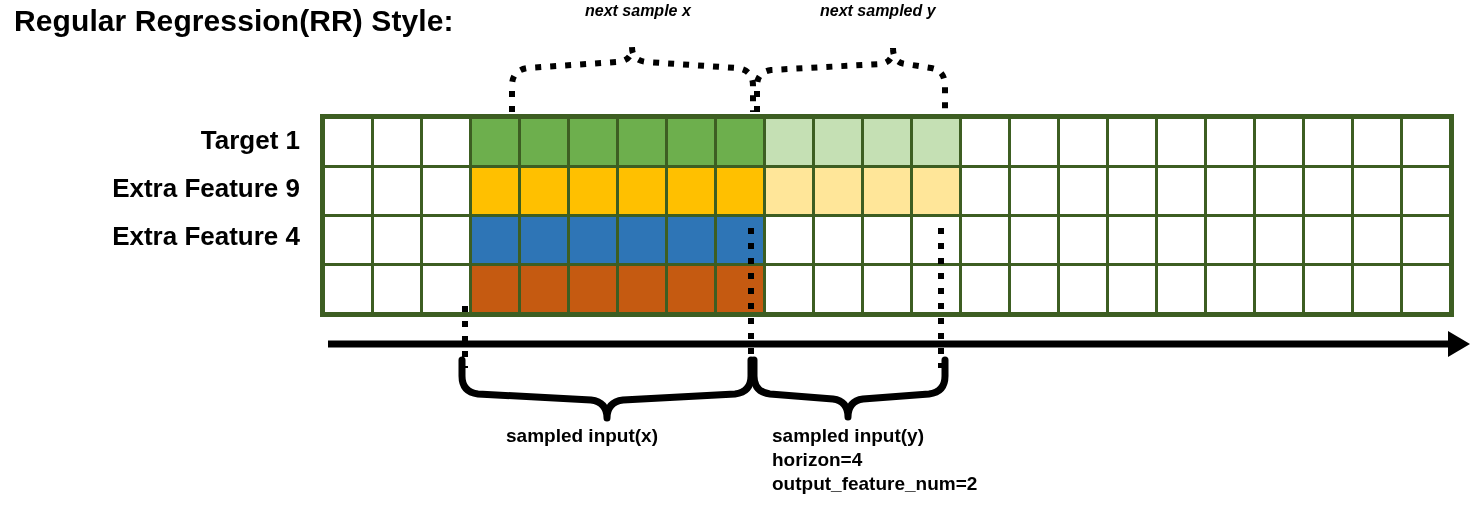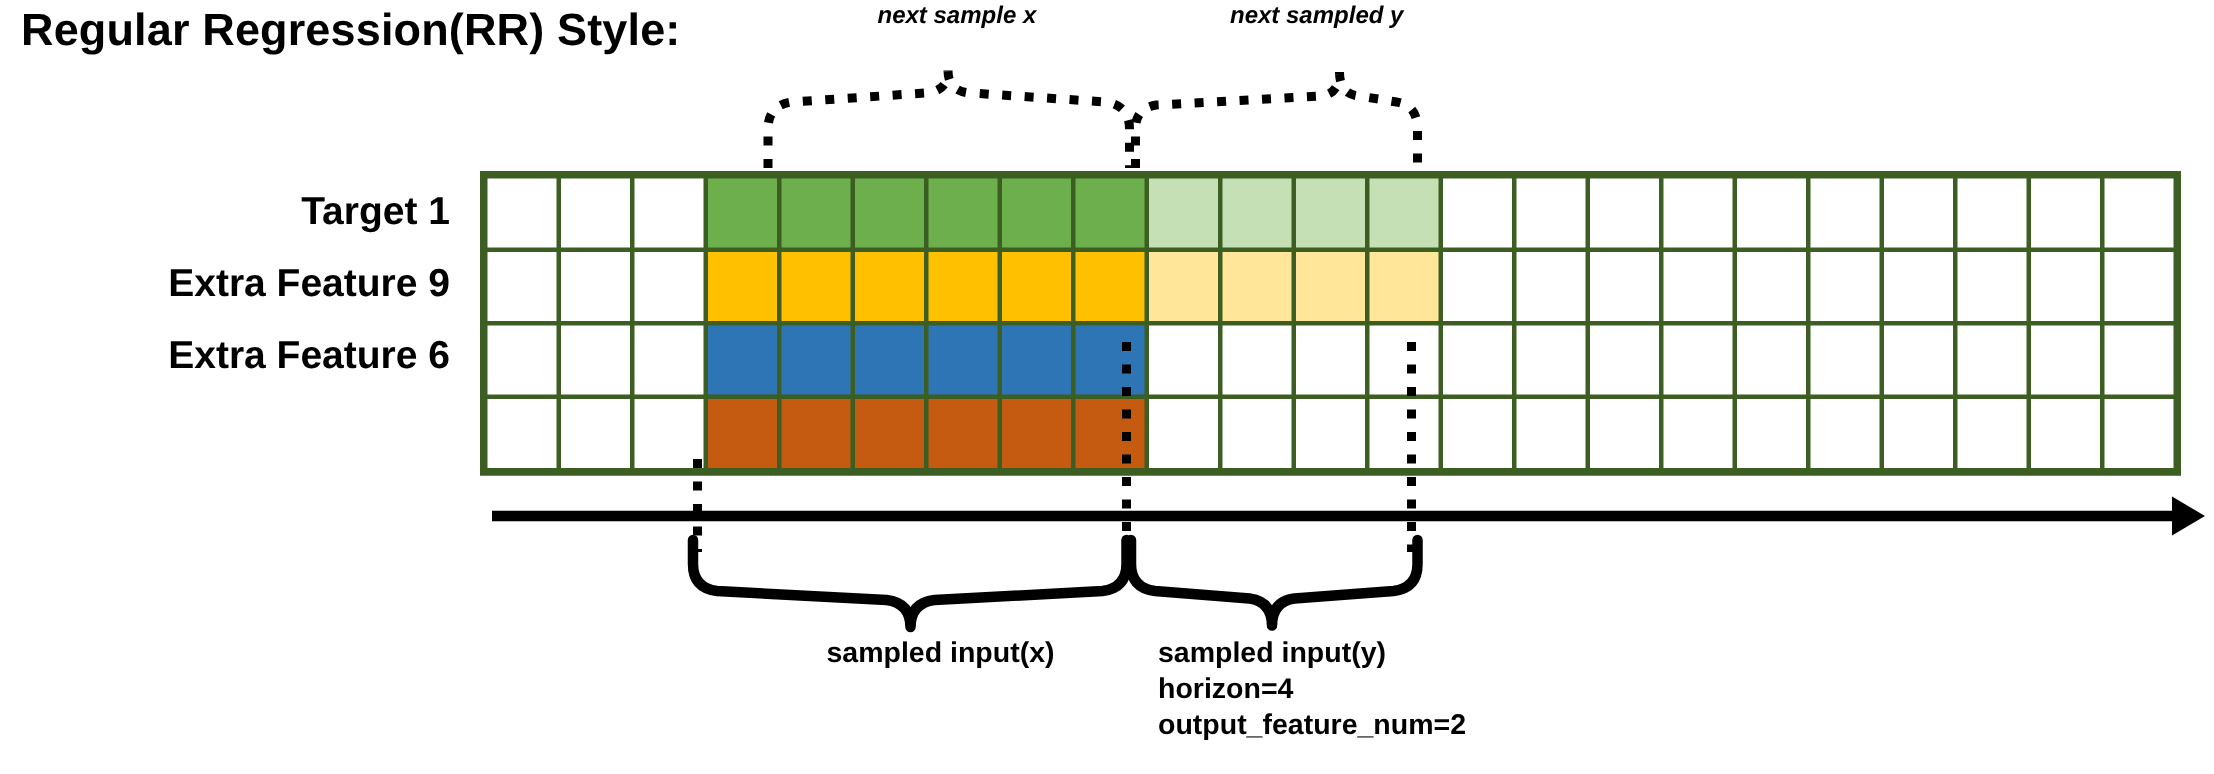--- a/index.html
+++ b/index.html
@@ -51,37 +51,37 @@
   .gcell{width:46px; height:46px; background:#ffffff;}
 
   
   #overlay{position:absolute;left:0;top:0;width:1476px;height:516px;pointer-events:none;}
 
   
   .caption{
     position:absolute; font-size:19px; font-weight:600; line-height:24px;
     white-space:nowrap;
   }
-  .caption.cin{ left:506px; top:424px;margin-left:45px; }
+  .caption.cin{ left:506px; top:424px; }
   .caption.cout{ left:772px; top:424px; }
 </style>
 </head>
 <body>
 
 <div id="stage">
 
   <div class="title">Regular Regression(RR) Style:</div>
 
   <div class="annot ax">next sample x</div>
   <div class="annot ay">next sampled y</div>
 
   <div class="rowlabels">
     <div class="rowlabel">Target 1</div>
     <div class="rowlabel">Extra Feature 9</div>
-    <div class="rowlabel">Extra Feature 6</div>
+    <div class="rowlabel">Extra Feature 4</div>
   </div>
 
 
   <div id="grid">
       <div class="grow">
         <div class="gcell" style="background: rgb(255, 255, 255);"></div>
         <div class="gcell" style="background: rgb(255, 255, 255);"></div>
         <div class="gcell" style="background: rgb(255, 255, 255);"></div>
         <div class="gcell" style="background: rgb(109, 175, 77);"></div>
         <div class="gcell" style="background: rgb(109, 175, 77);"></div>

